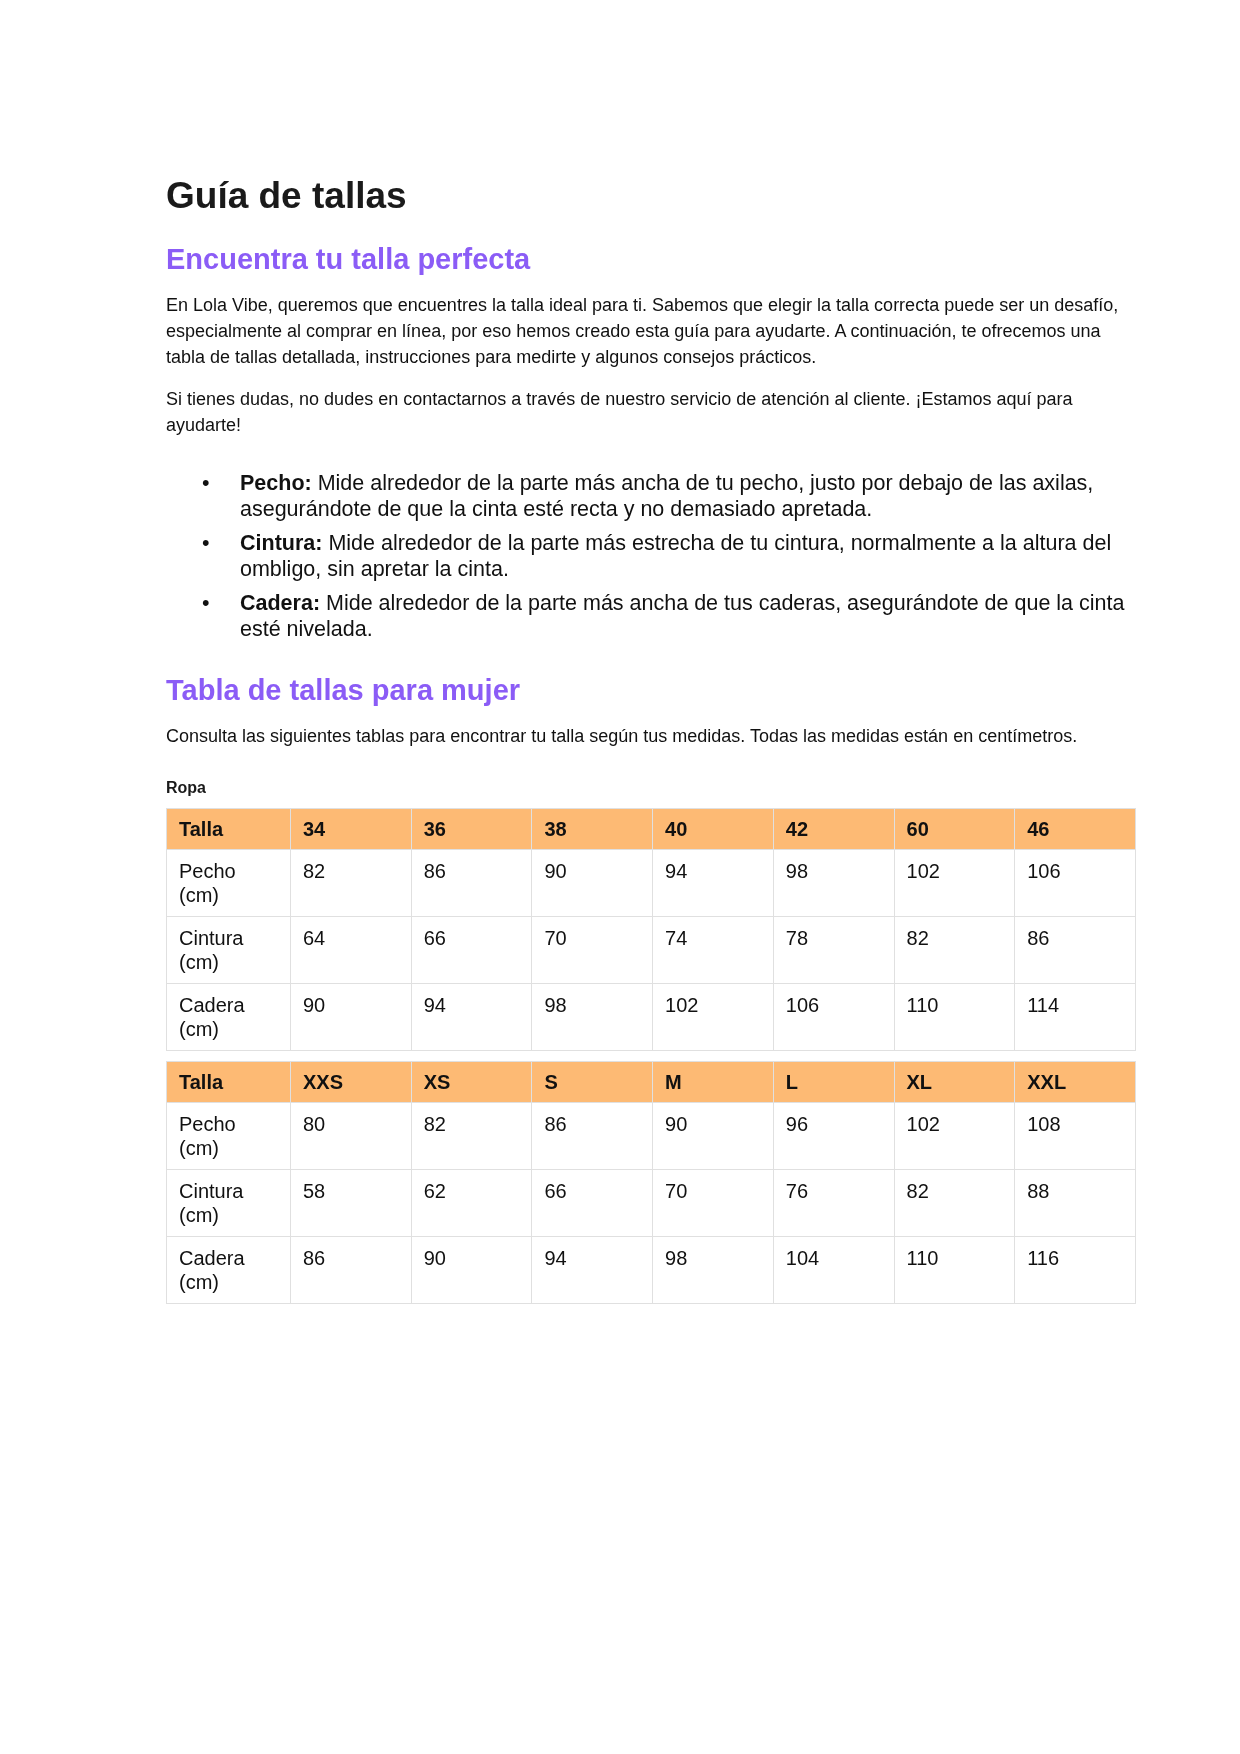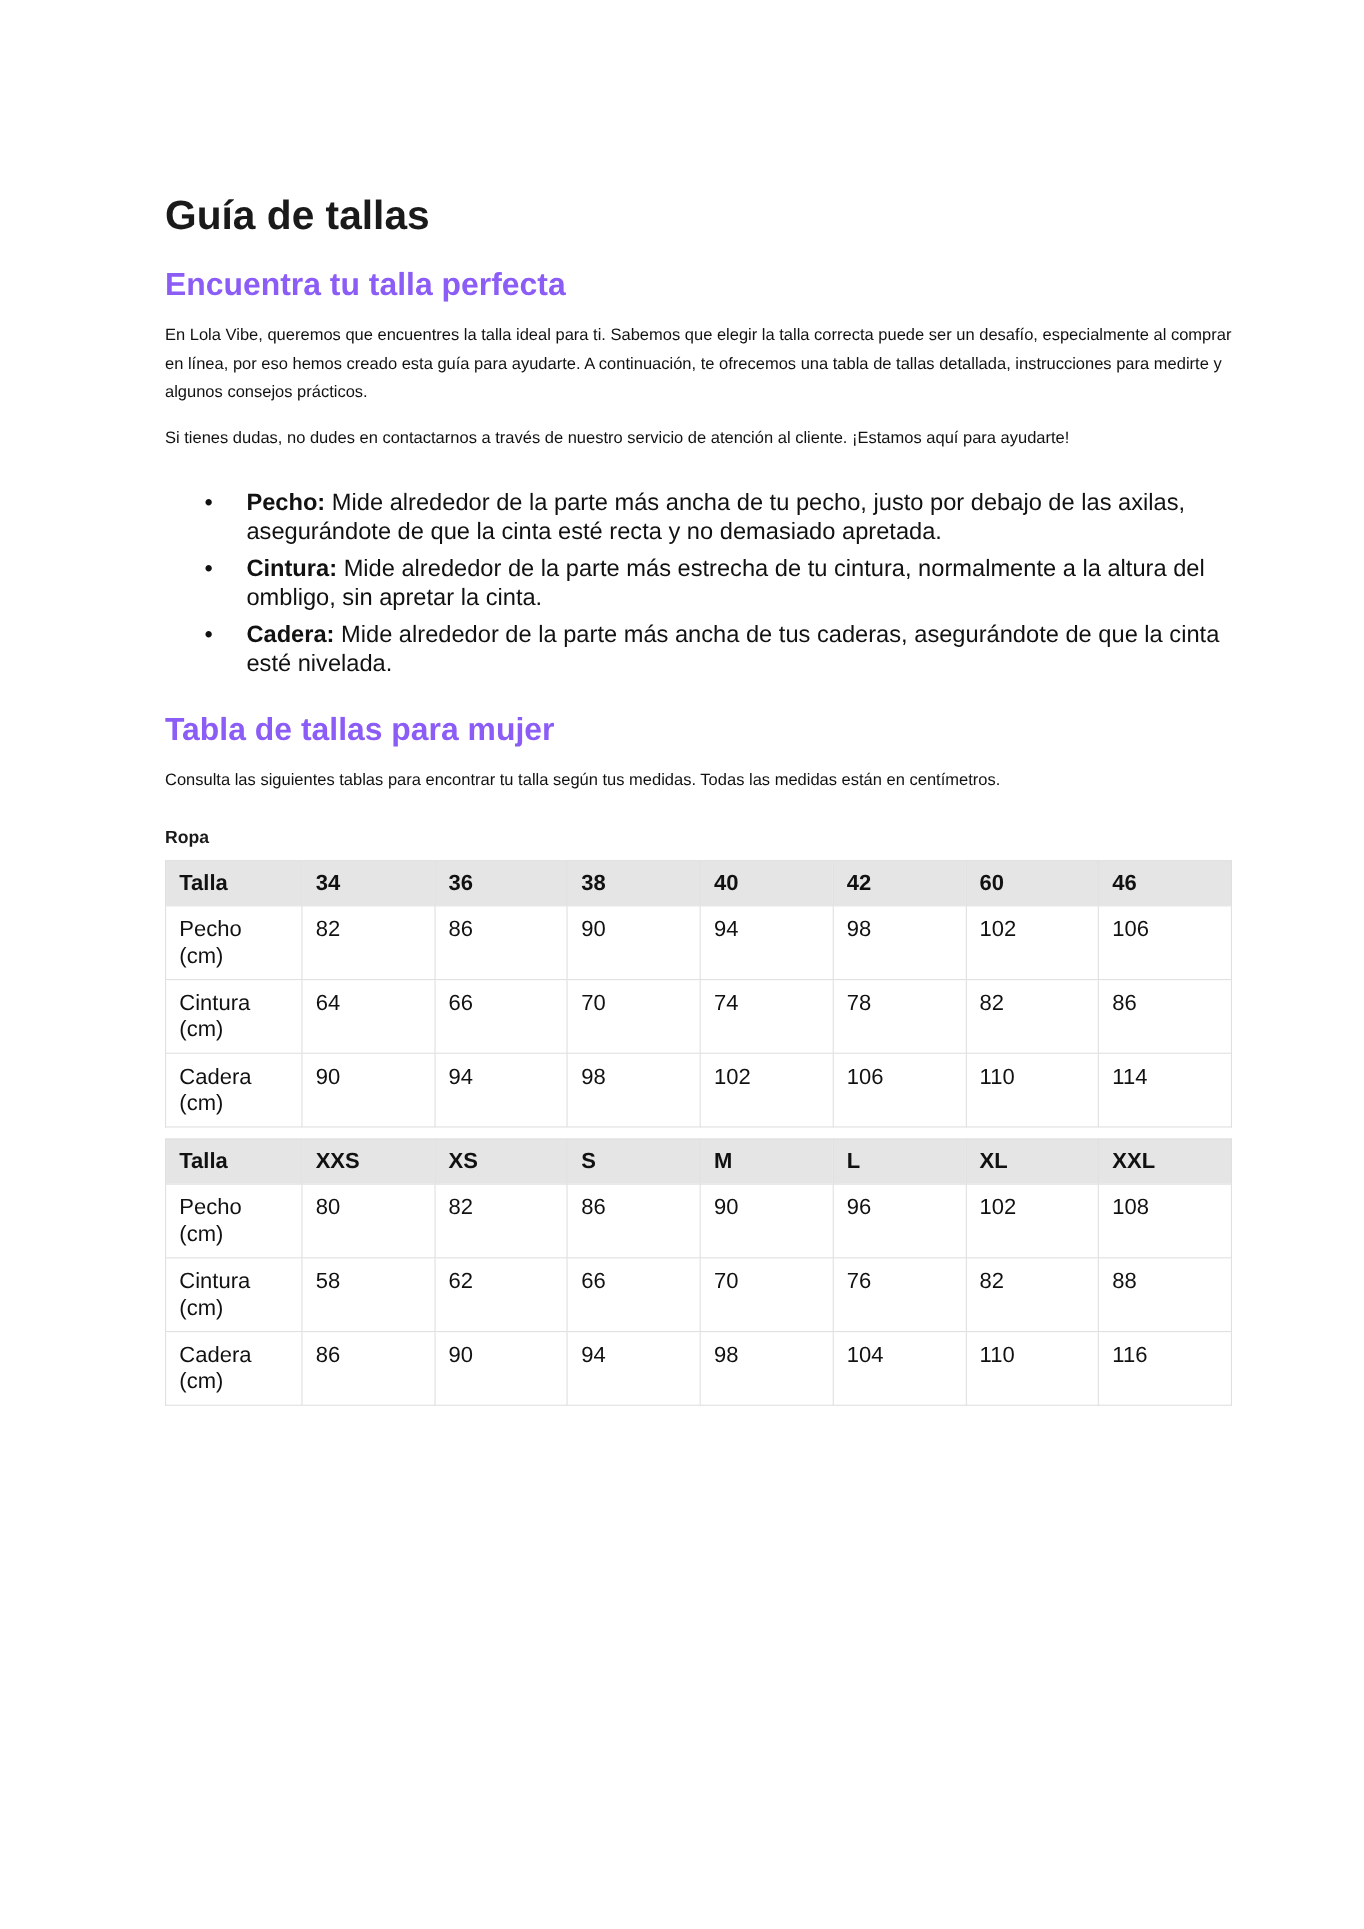--- a/index.html
+++ b/index.html
@@ -10,21 +10,21 @@
     body {
       width: 1240px;
       height: 1754px;
       position: relative;
       font-family: "Liberation Sans", sans-serif;
       color: #111111;
       overflow: hidden;
     }
     .page {
       position: absolute;
-      left: 150px;
+      left: 166px;
       top: 176px;
       width: 970px;
     }
     h1 {
       font-size: 37px;
       font-weight: bold;
       margin: 0 0 26px 0;
       line-height: 1.1;
       color: #1a1a1a;
     }
@@ -36,21 +36,21 @@
       color: #8b5cf6;
     }
     h3 {
       font-size: 16px;
       font-weight: bold;
       margin: 0 0 10px 0;
       line-height: 1.15;
       color: #1a1a1a;
     }
     p {
-      font-size: 15px;
+      font-size: 18px;
       line-height: 26px;
       margin: 16px 0 10px 0;
     }
     .section {
       margin-top: 32px;
     }
     ul.bullets {
       list-style: none;
       margin: 10px 0 0 0;
       padding: 0 0 0 74px;
@@ -77,21 +77,21 @@
     }
     table.sizes th, table.sizes td {
       border: 1px solid #e0e0e0;
       font-size: 20px;
       line-height: 24px;
       text-align: left;
       vertical-align: top;
       padding: 9px 12px 9px 12px;
     }
     table.sizes th {
-      background: #e5e5e5;
+      background: #fdba74;
       font-weight: bold;
       padding-top: 8px;
       padding-bottom: 8px;
     }
     table.sizes td {
       height: 46px;
     }
     table.sizes col.first { width: 124px; }
     .table2 { margin-top: 42px; }
   </style>

